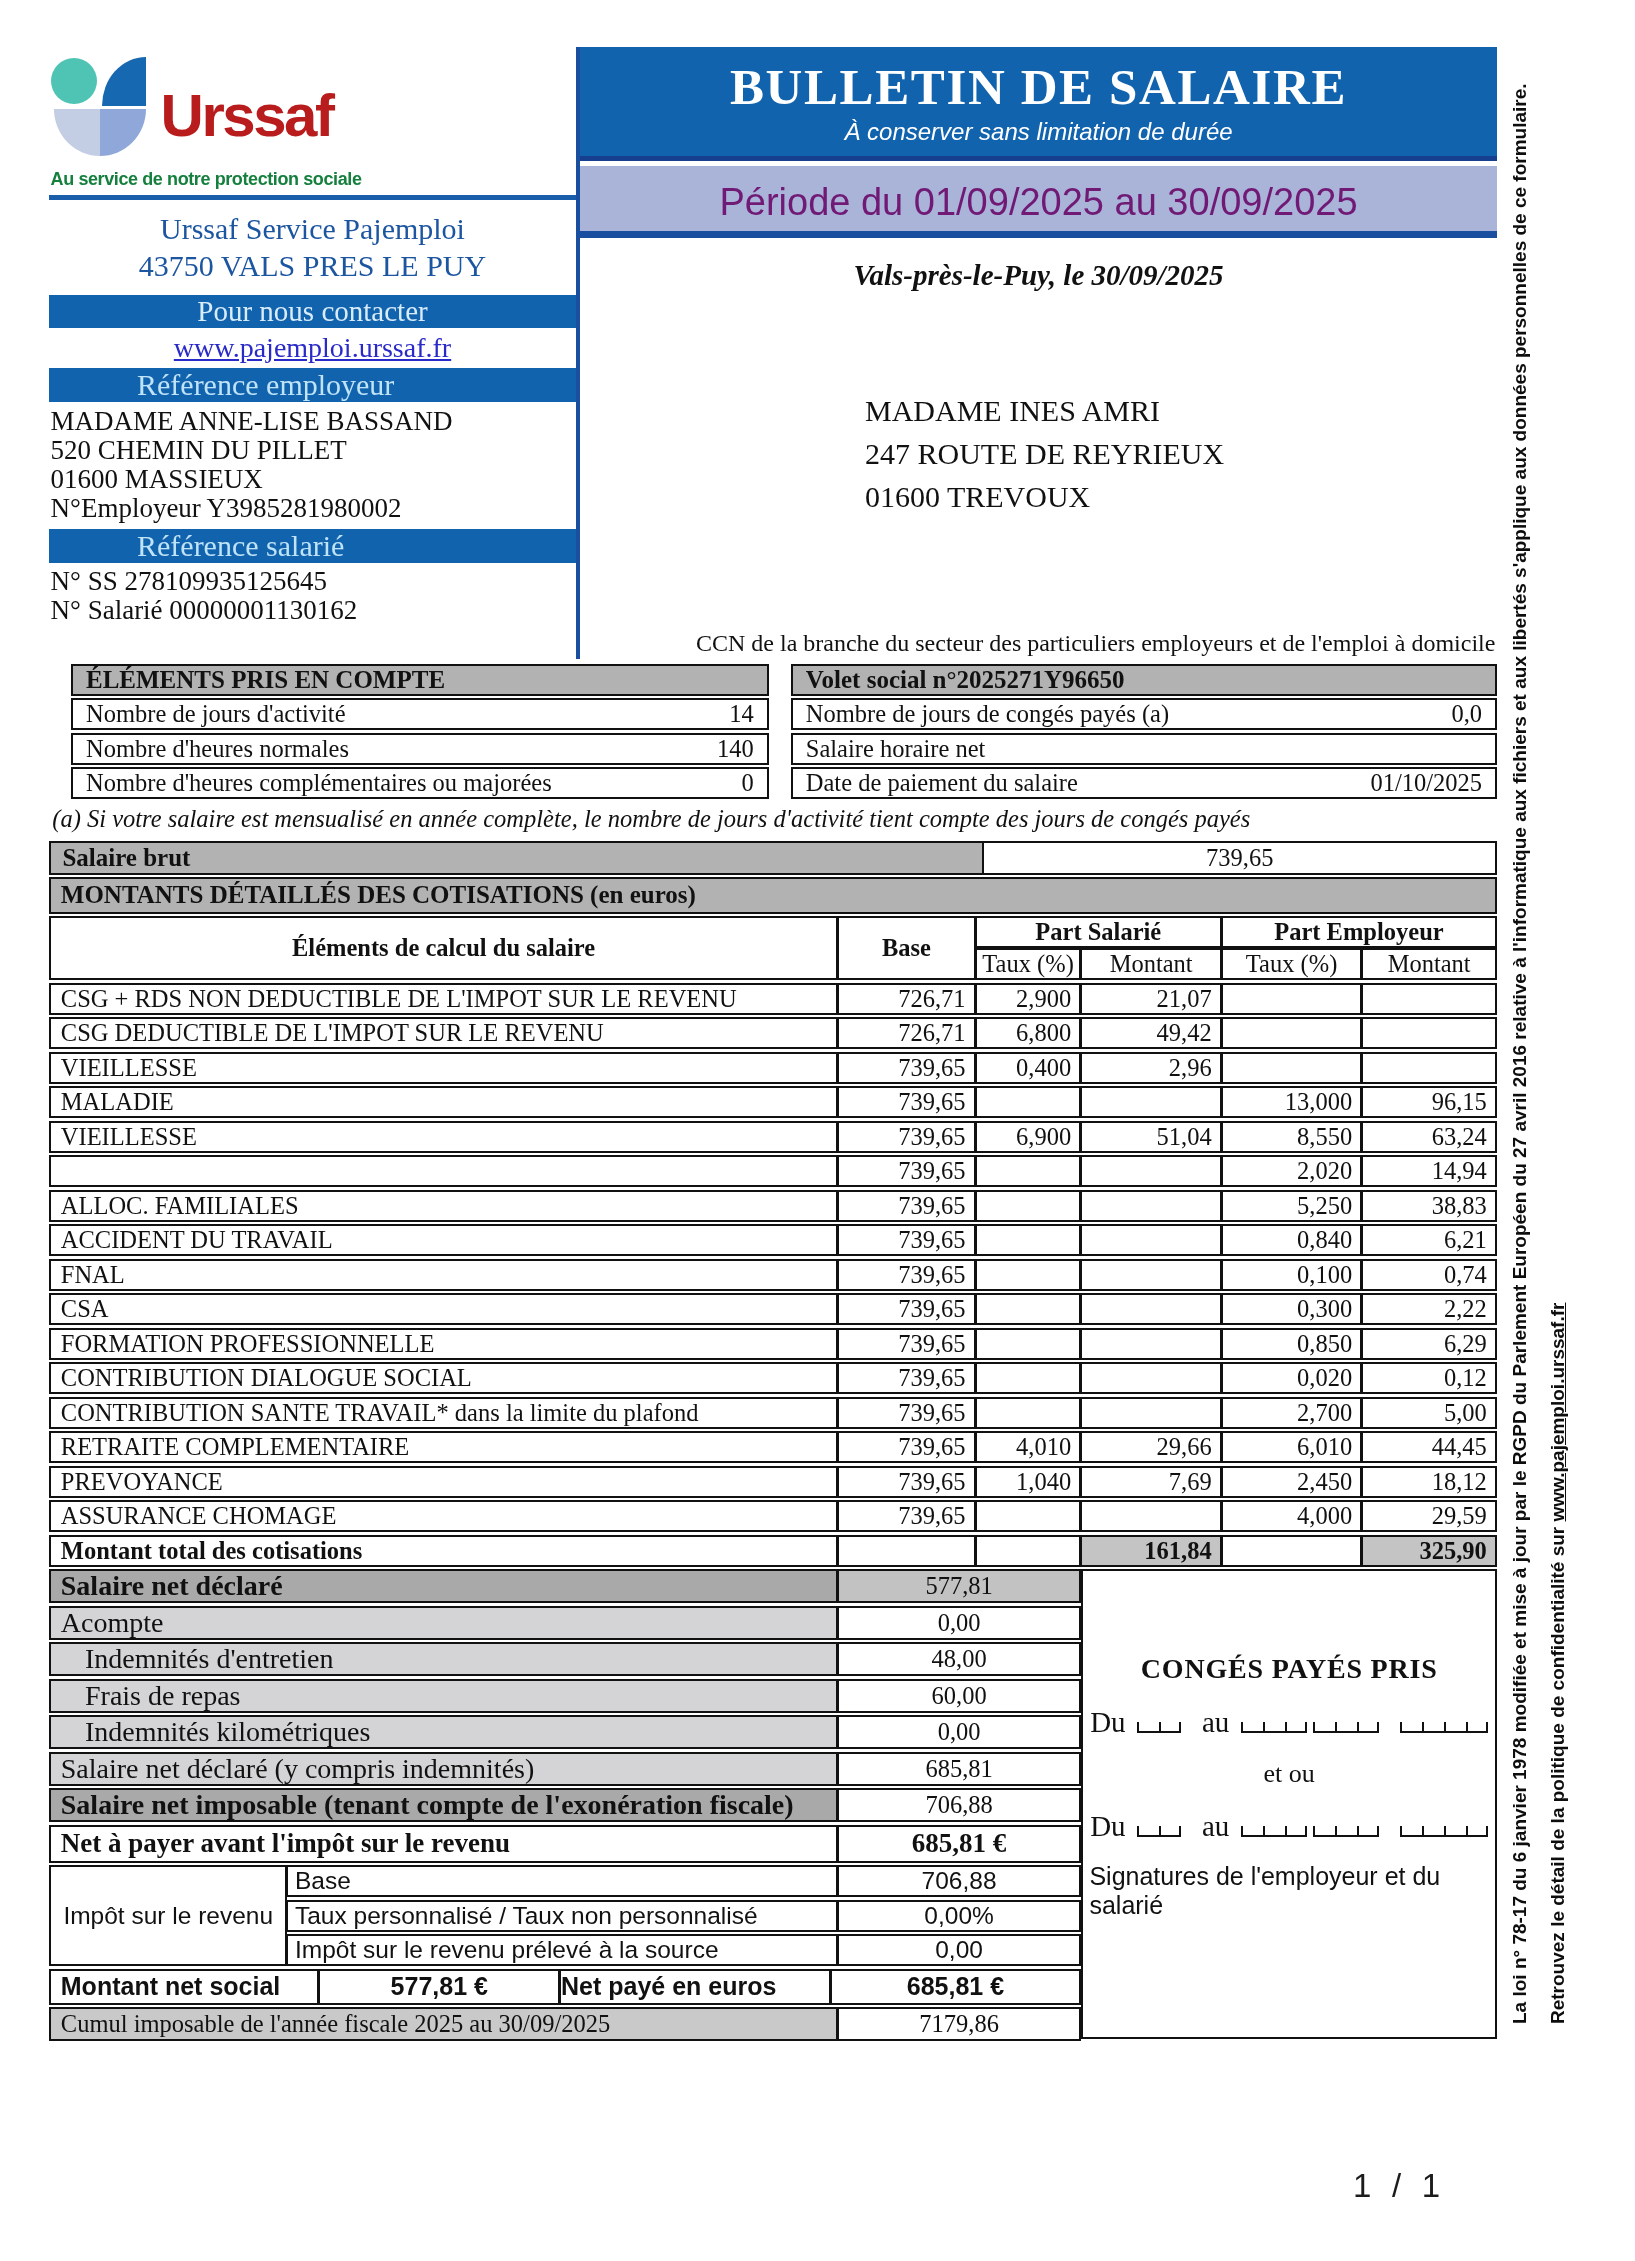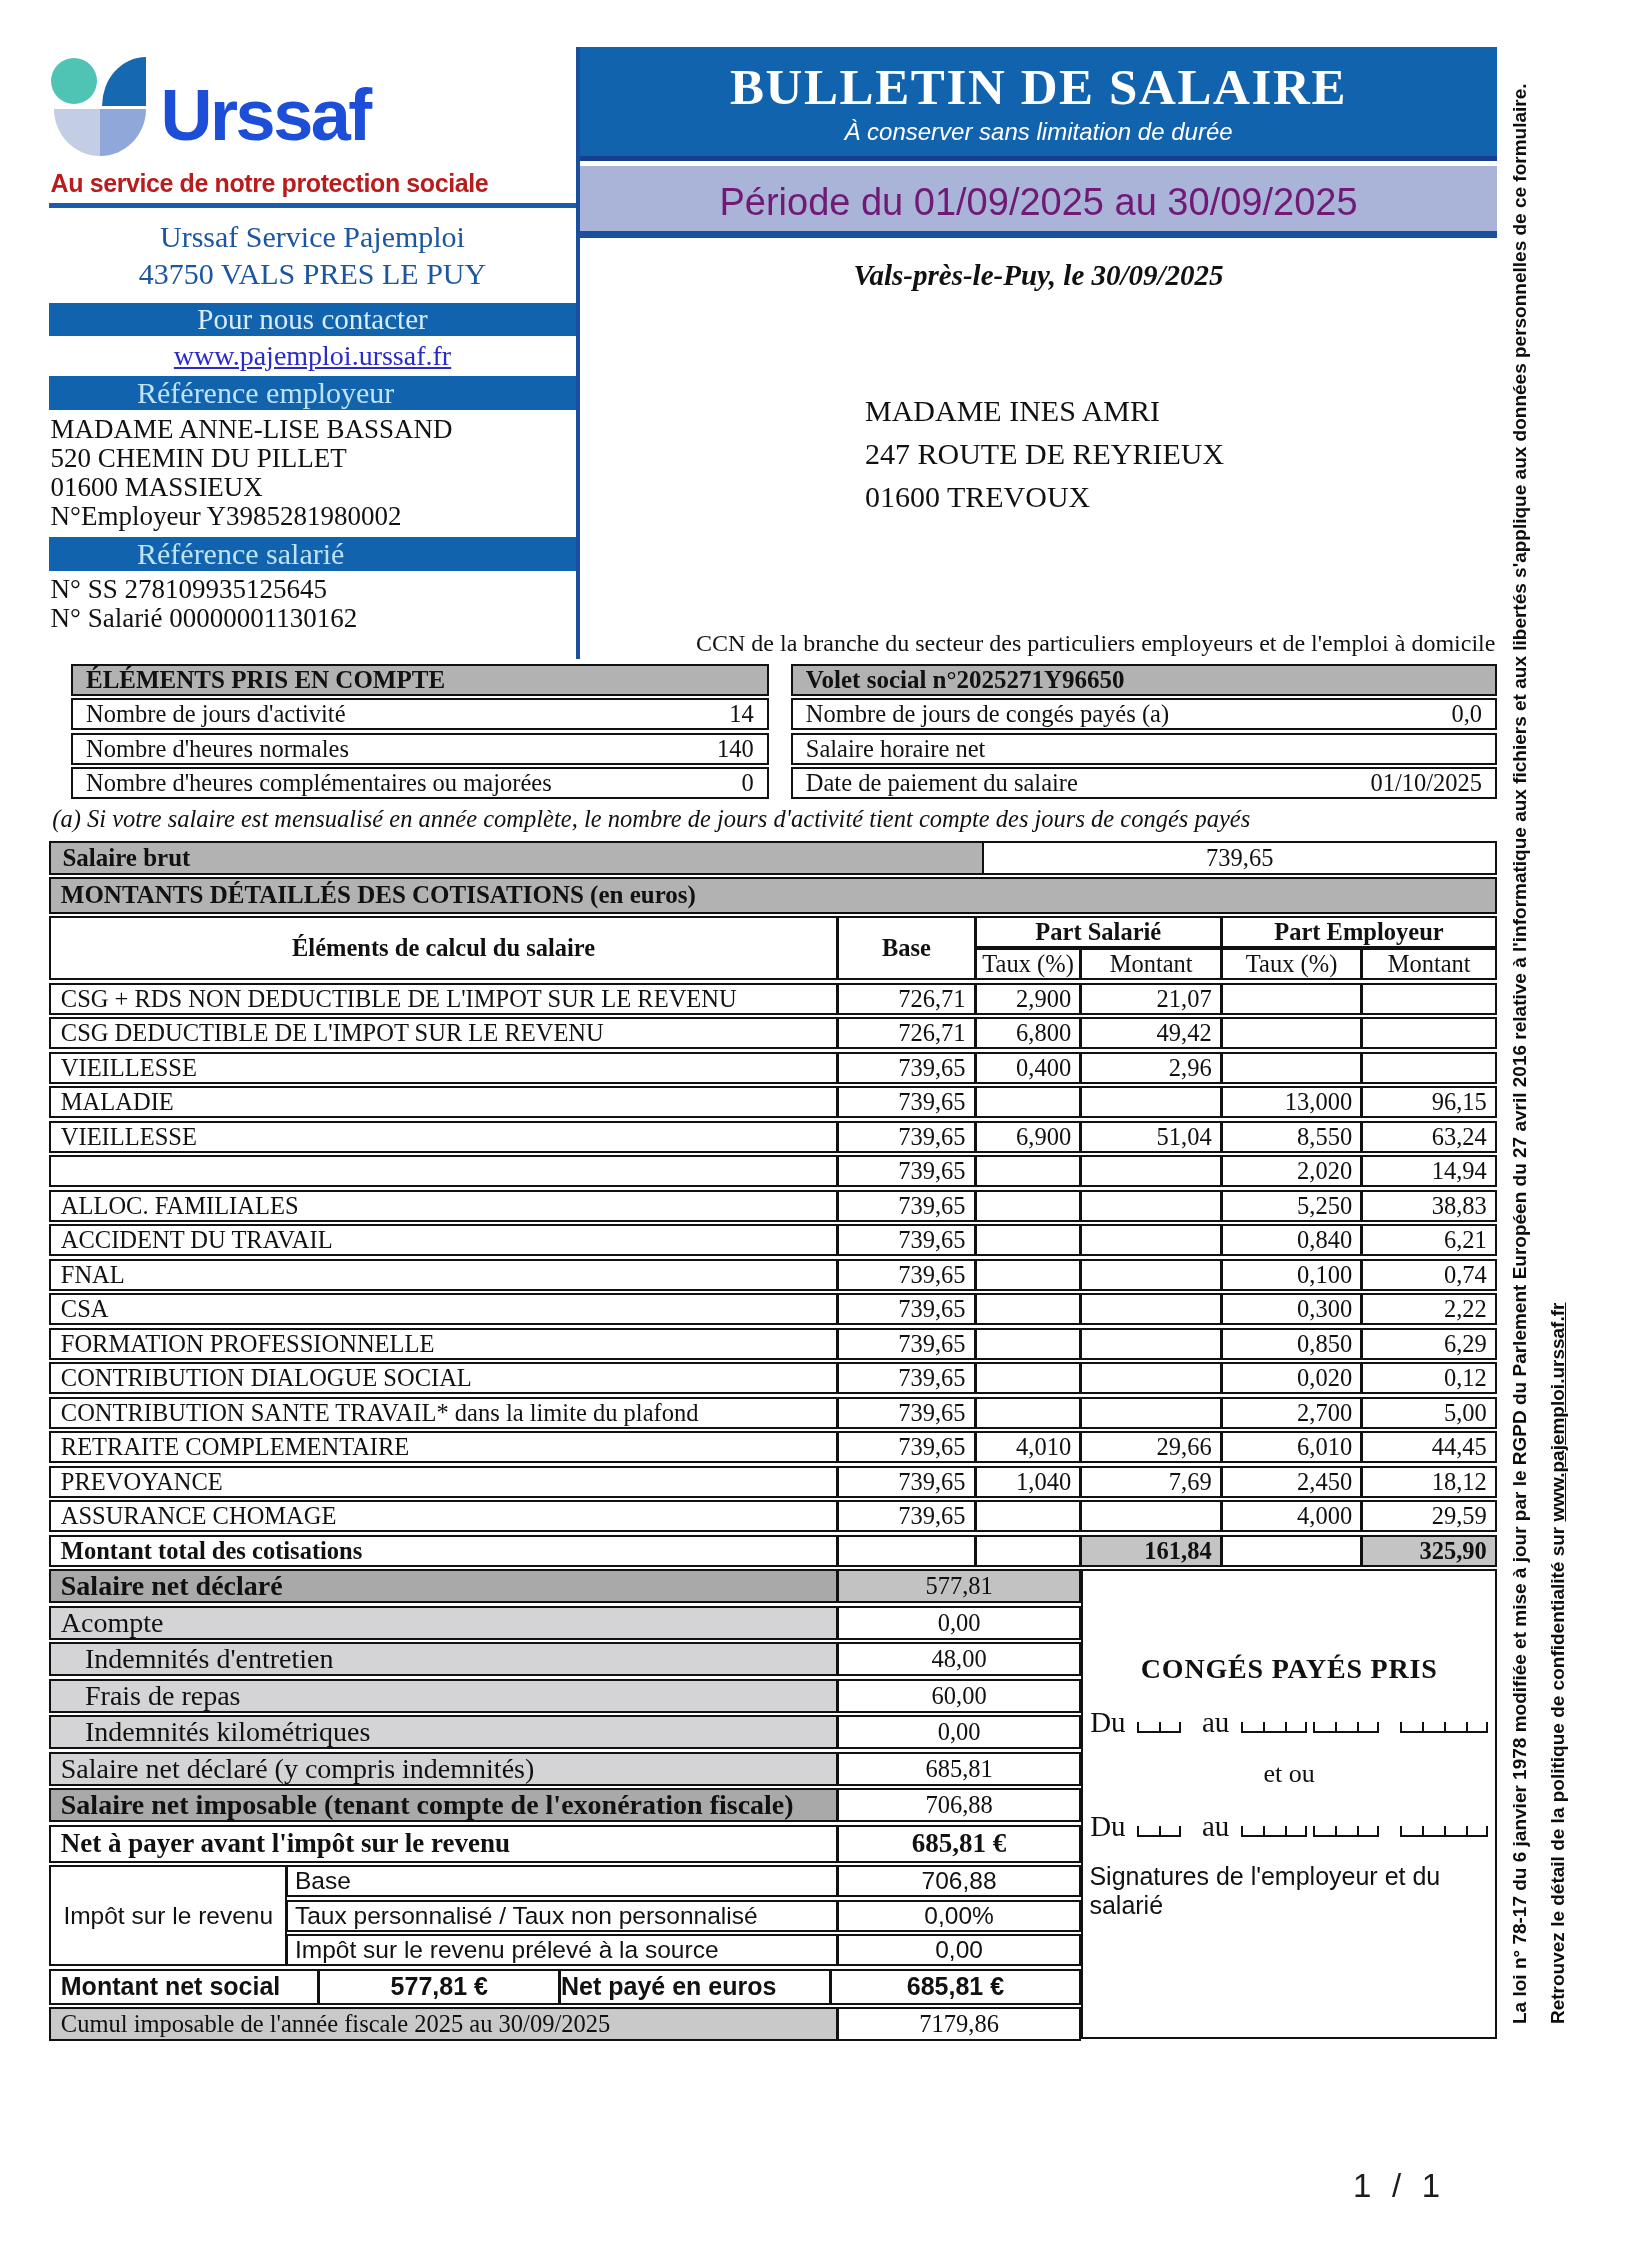--- a/index.html
+++ b/index.html
@@ -14,24 +14,24 @@
   .right-col { flex:1; border-left:4.1px solid #1a4fa0; display:flex; flex-direction:column; }
 
   .logo-block { padding:9.8px 0 4.9px 1.6px; border-bottom:5.7px solid #1a5dab; }
   .logo-row { display:flex; align-items:flex-end; gap:13px; }
   .logo-icon { position:relative; width:97px; height:101px; flex:none; }
   .q { position:absolute; }
   .q-tl { left:0; top:1.6px; width:46px; height:46px; border-radius:50%; background:#4fc4b4; }
   .q-tr { left:51px; top:0; width:44px; height:49px; background:#1668b0; border-radius:100% 0 0 0; }
   .q-bl { left:3.3px; top:52px; width:46px; height:47px; background:#c3cde3; border-radius:0 0 0 100%; }
   .q-br { left:49px; top:52px; width:46px; height:47px; background:#8fa8d9; border-radius:0 0 100% 0; }
-  .logo-word { font-family:"Liberation Sans", sans-serif; font-weight:bold; font-size:72px;
-               line-height:85px; color:#1d4ed8; letter-spacing:-2.5px; }
-  .tagline { font-family:"Liberation Sans", sans-serif; font-weight:bold; font-size:25px;
-             color:#b91c1c; margin-top:11.4px; letter-spacing:-0.4px; }
+  .logo-word { font-family:"Liberation Sans", sans-serif; font-weight:bold; font-size:60px;
+               line-height:85px; color:#b91c1c; letter-spacing:-2.5px; }
+  .tagline { font-family:"Liberation Sans", sans-serif; font-weight:bold; font-size:18px;
+             color:#15803d; margin-top:11.4px; letter-spacing:-0.4px; }
 
   .service { text-align:center; color:#1c55a0; font-size:30px; line-height:37px; padding:9.8px 0 11.4px; }
 
   .band { background:#1263ae; color:#d8ecfa; font-size:29px; height:33px; line-height:33px;
           text-align:center; }
   .band.left { text-align:left; padding-left:88px; color:#bfe3f8; font-size:30px; height:34px; line-height:33px; }
   .url-line { text-align:center; padding:3.3px 0 4.9px; }
   .url-line span { color:#2a2ac8; text-decoration:underline; font-size:28px; cursor:pointer; }
   .addr { font-size:27px; line-height:29px; padding:4.1px 0 6.5px 1.6px; }
   .salarie-l1 { display:flex; }

